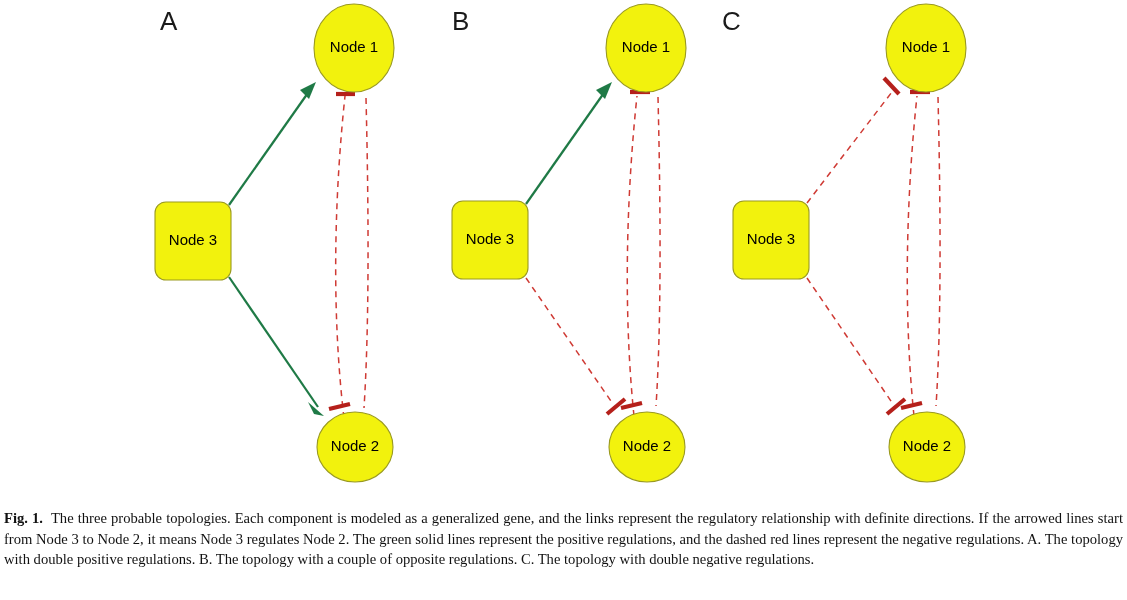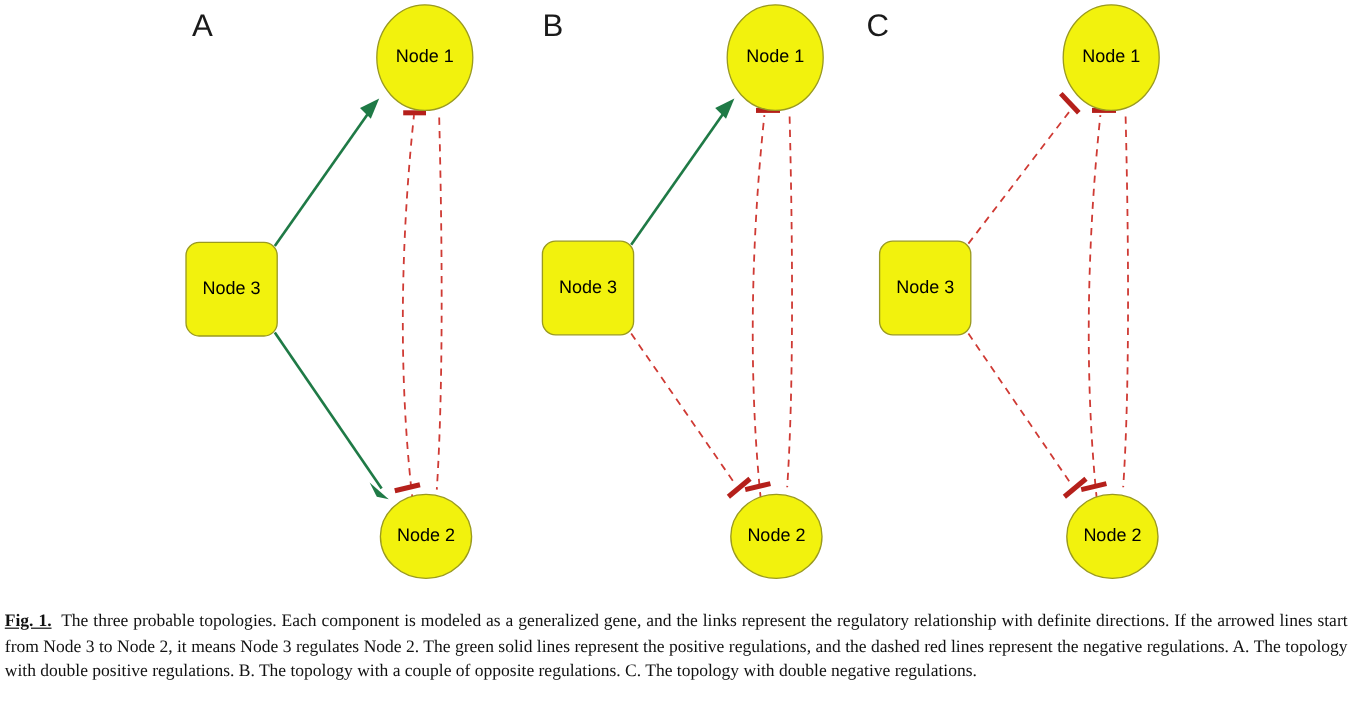--- a/index.html
+++ b/index.html
@@ -65,21 +65,20 @@
     width: 1119px;
     padding: 0 6px 0 4px;
     font-family: "Liberation Serif", serif;
     font-size: 14.6px;
     line-height: 1.42;
     color: #111111;
     text-align: justify;
   }
   #caption .cap-label {
     font-weight: bold;
-    text-decoration: underline;
   }
   #caption .cap-text {
     font-weight: normal;
   }
 </style>
 </head>
 <body>
 
 <svg id="figure-canvas" viewBox="0 0 1127 505" width="1127" height="505">
 

